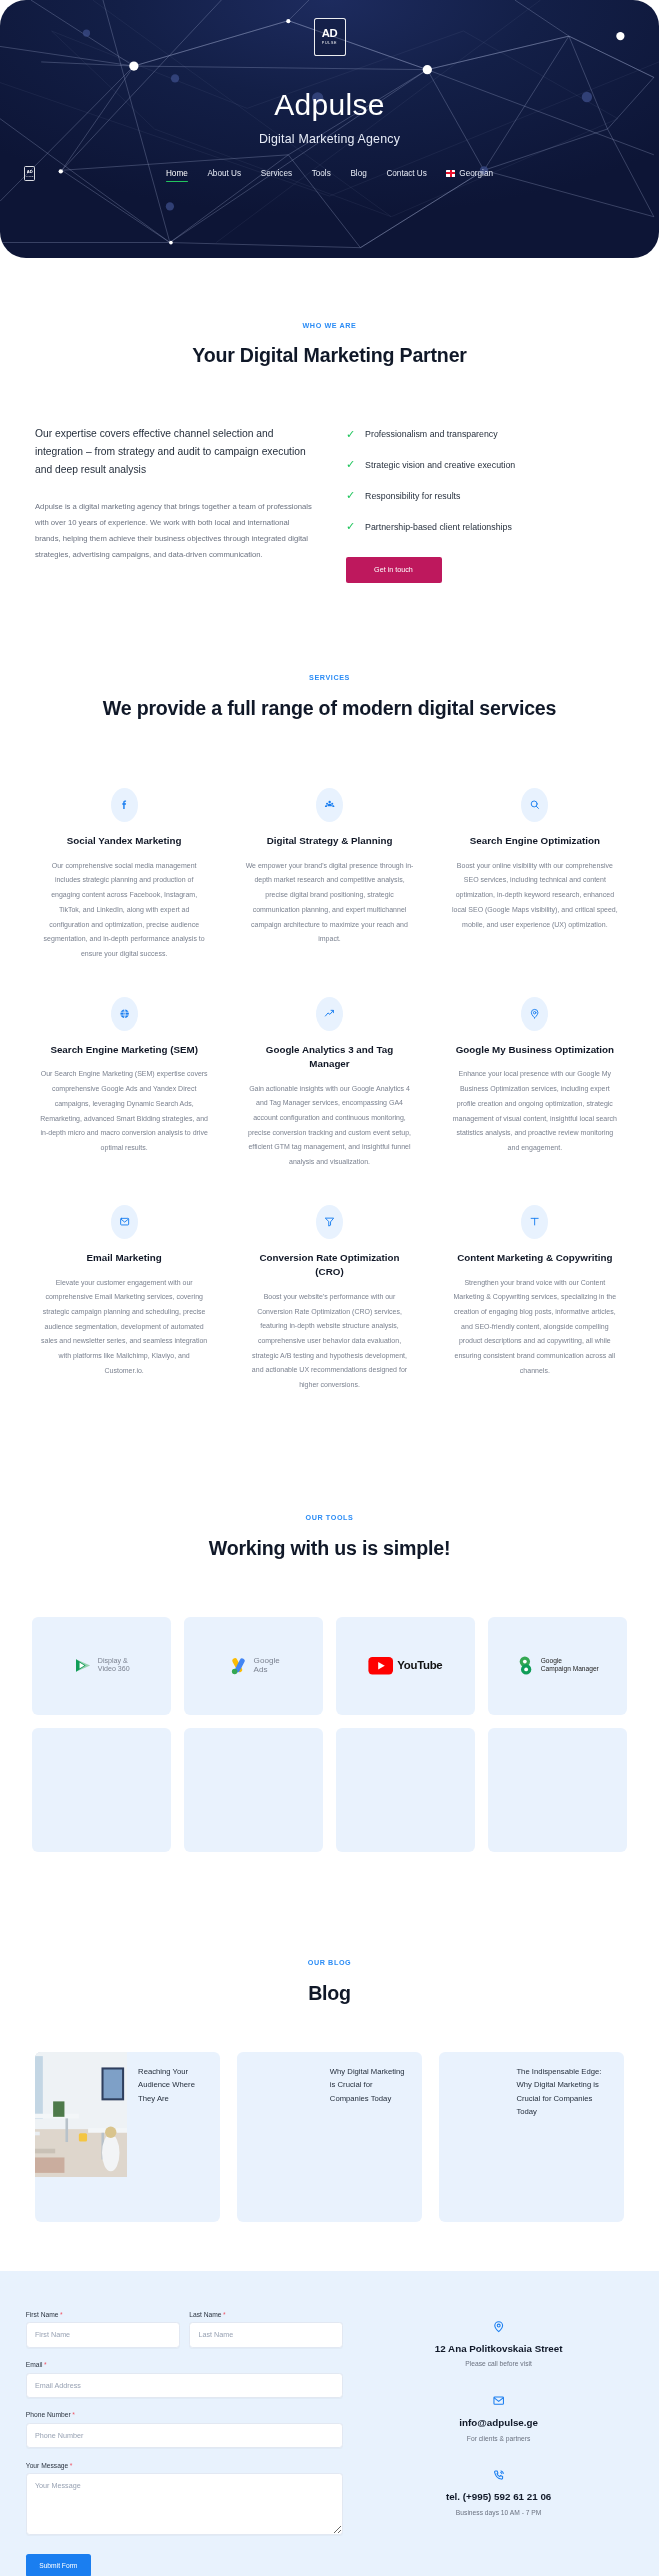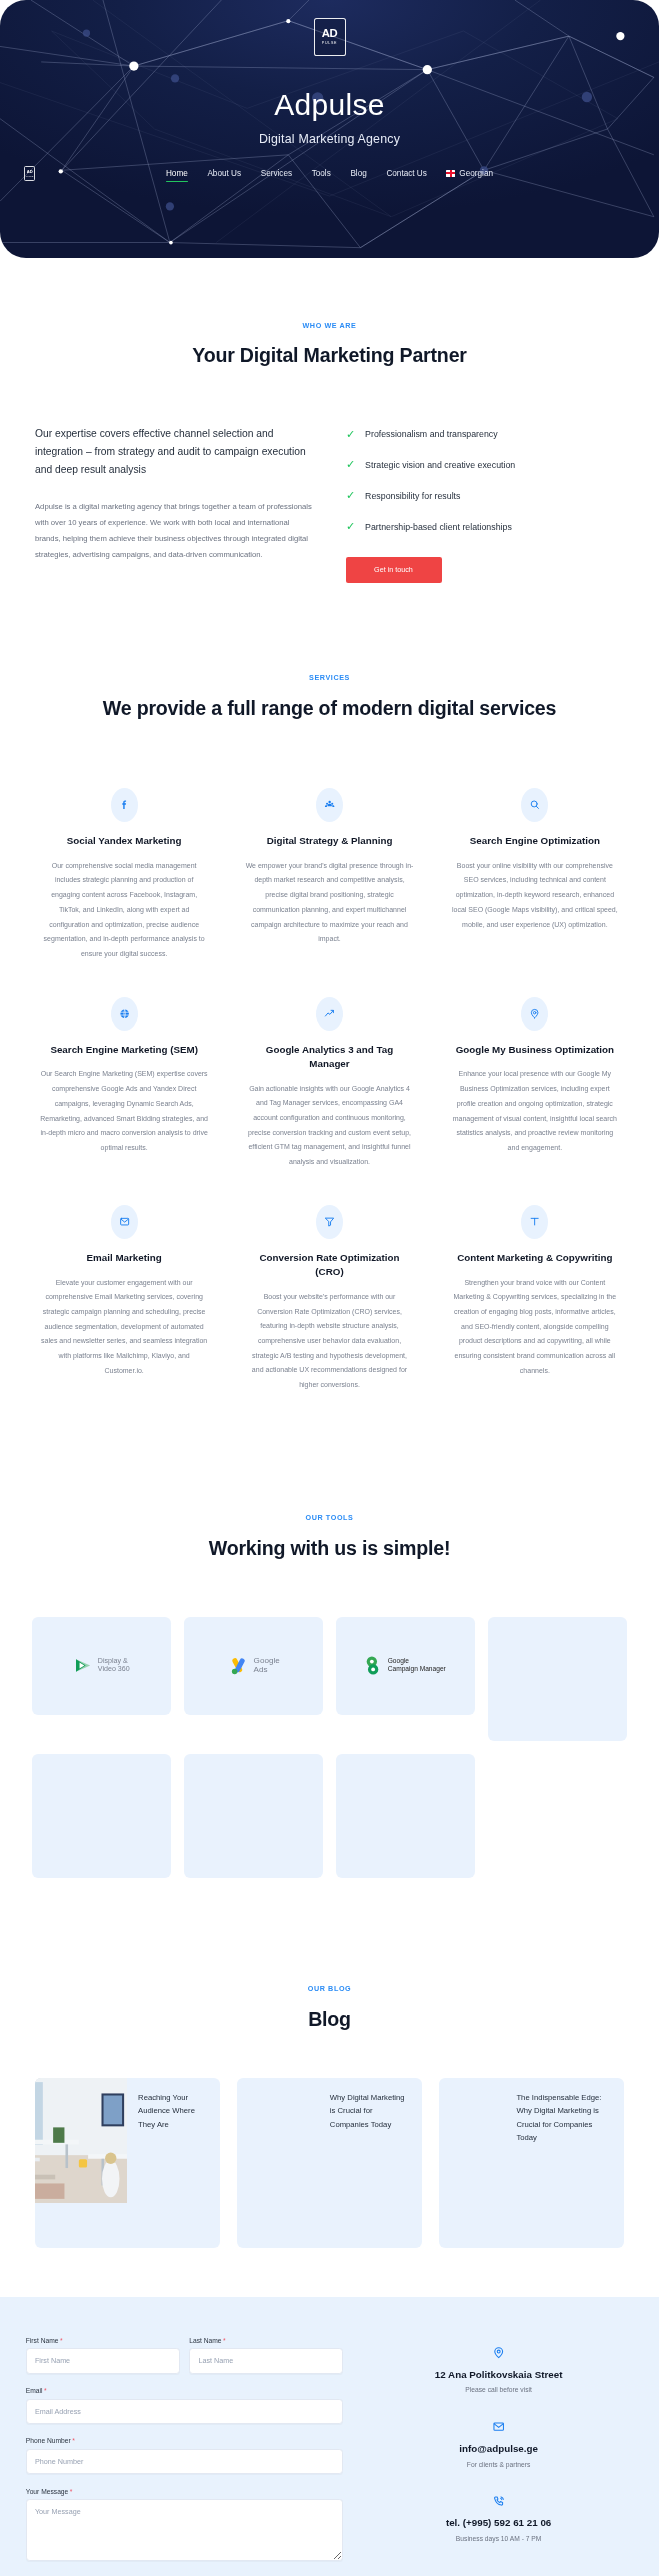--- a/index.html
+++ b/index.html
@@ -76,21 +76,21 @@
     padding:0 14.4px;
   }
   .who-lead{font-size:10.3px;line-height:1.72;color:#1f2937;font-weight:400;}
   .who-body{margin-top:20.6px;font-size:7.7px;line-height:2.06;color:#6b7280;}
   .check-list{display:flex;flex-direction:column;gap:19.6px;padding-top:3.1px;}
   .check-row{display:flex;align-items:center;gap:9.3px;}
   .check-mark{color:#22c55e;font-size:11.3px;line-height:1;width:10.3px;text-align:center;}
   .check-txt{font-size:8.8px;color:#1f2937;}
   .btn-primary{
     margin-top:24px;display:inline-flex;align-items:center;justify-content:center;
-    background:#ef4444;color:#fff;font-size:7.2px;border:none;border-radius:2.1px;
+    background:#be185d;color:#fff;font-size:7.2px;border:none;border-radius:2.1px;
     padding:8.8px 16.5px;cursor:pointer;width:96px;
   }
 
   
   .services{padding-top:52px;padding-bottom:49px;background:#fff;}
   .svc-grid{
     margin-top:56px;display:grid;grid-template-columns:repeat(3,1fr);
     column-gap:27px;row-gap:2.1px;padding:0 14.4px;
   }
   .svc-card{display:flex;flex-direction:column;align-items:center;text-align:center;padding:11.3px 5.2px 21.6px;}
@@ -401,20 +401,31 @@
           <rect x="22" y="6" width="11" height="33" rx="5.5" transform="rotate(28 27 22)" fill="#4285f4"></rect>
           <circle cx="16" cy="36" r="6" fill="#34a853"></circle>
         </svg>
         <div class="tl-text" style="color:#7b8290;font-size:8.8px;">
           <div>Google</div>
           <div>Ads</div>
         </div>
       </div>
     </div>
 
+    <div class="tool-card">
+      <div class="tool-logo">
+        <svg width="27" height="19.6" viewBox="0 0 60 42" aria-hidden="true">
+          <rect x="0" y="0" width="60" height="42" rx="10" fill="#ff0000"></rect>
+          <path d="M24 12 L40 21 L24 30 Z" fill="#ffffff"></path>
+        </svg>
+        <div class="tl-text" style="color:#111;font-size:12.4px;font-weight:700;letter-spacing:-0.3px;">
+          <div>YouTube</div>
+        </div>
+      </div>
+    </div>
 
     <div class="tool-card">
       <div class="tool-logo">
         <svg width="20.6" height="23" viewBox="0 0 44 48" aria-hidden="true">
           <circle cx="17" cy="15" r="12" fill="#34a853"></circle>
           <circle cx="17" cy="15" r="4.4" fill="#ffffff"></circle>
           <circle cx="20" cy="33" r="12" fill="#0f9d58"></circle>
           <circle cx="20" cy="33" r="4.4" fill="#ffffff"></circle>
         </svg>
         <div class="tl-text" style="color:#222;font-size:7.2px;">

